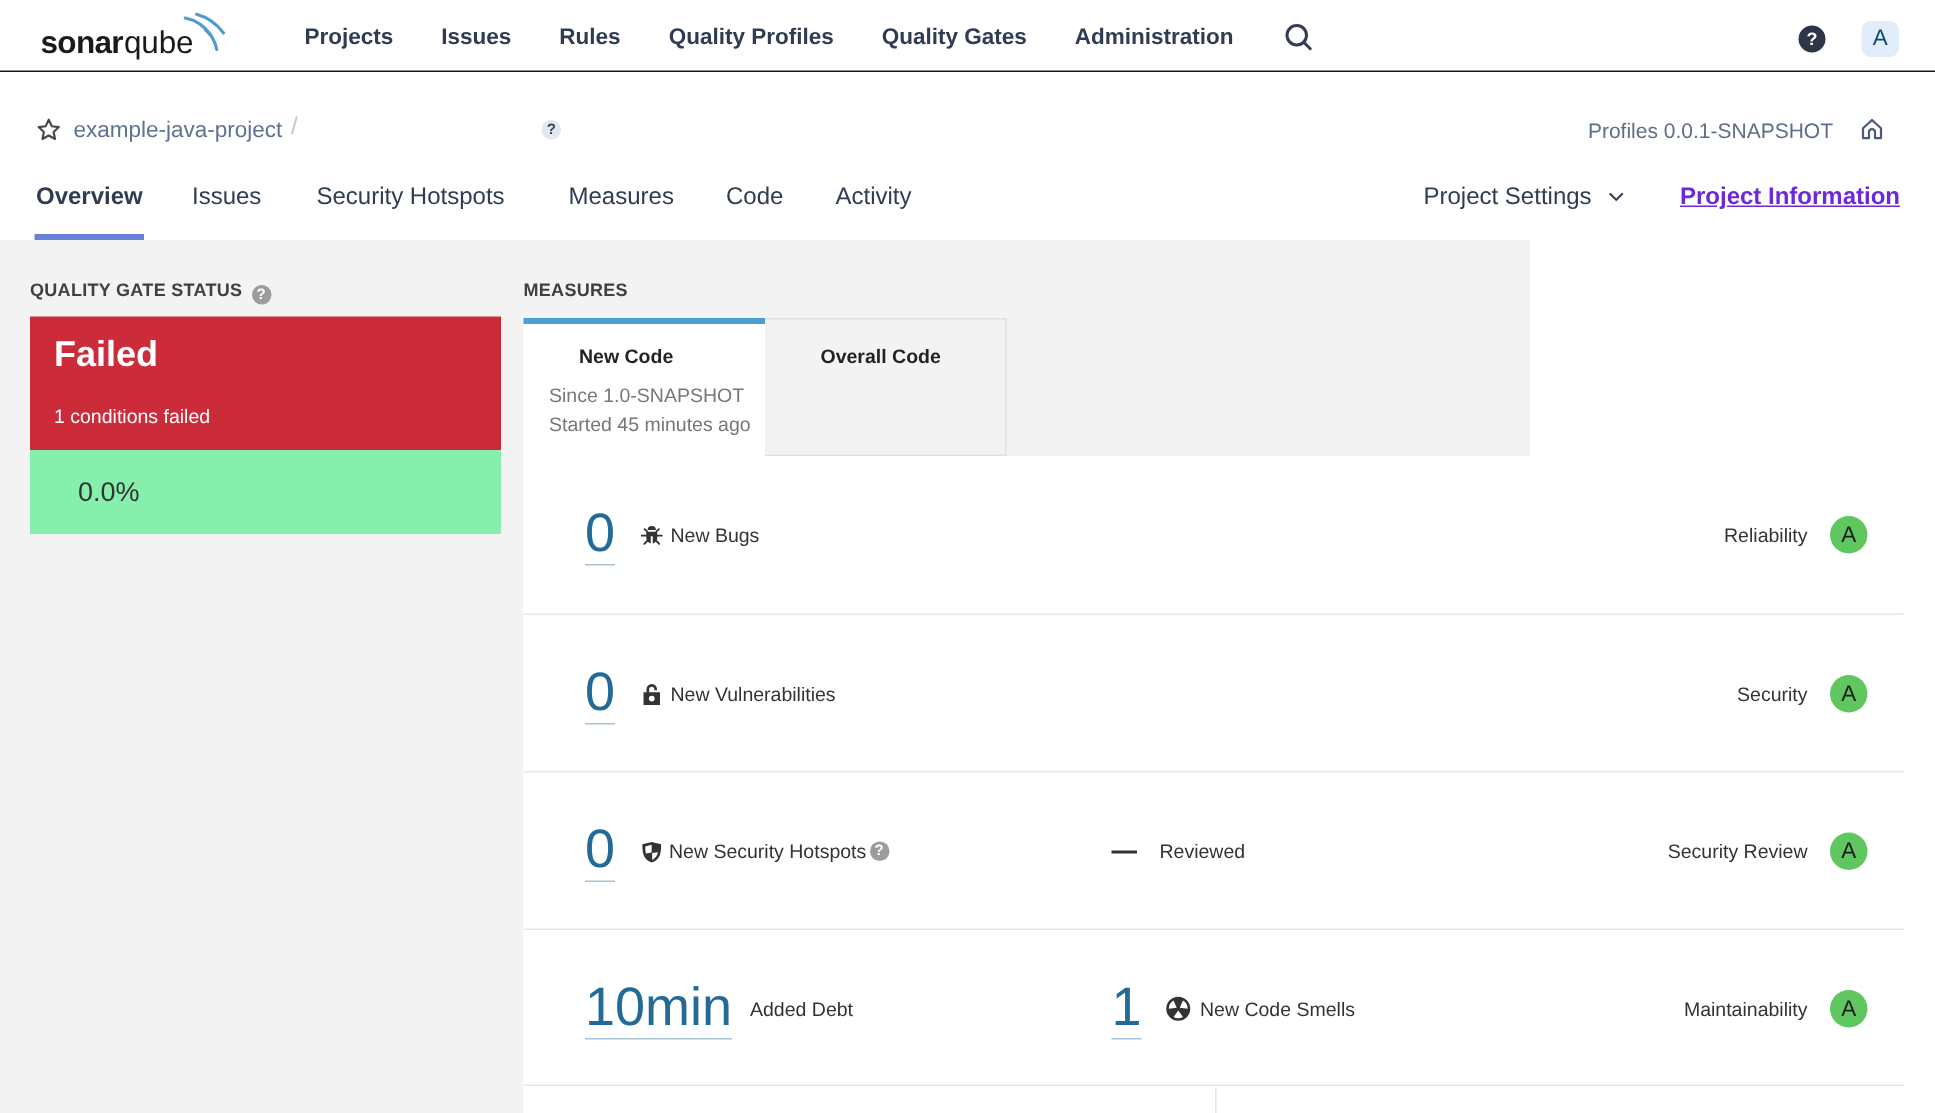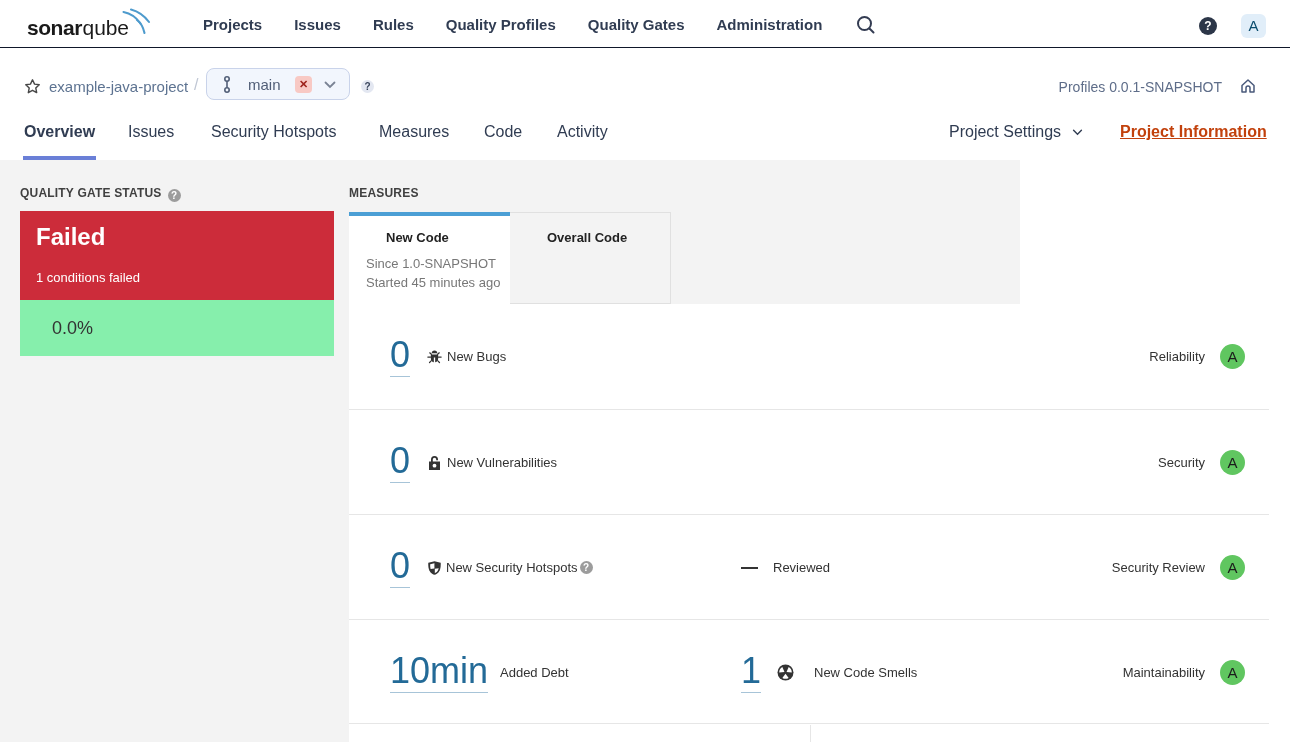--- a/index.html
+++ b/index.html
@@ -28,21 +28,21 @@
 #version { position:absolute; left:0; top:30px; width:1222px; text-align:right; font-size:14px; color:#5e6d89; }
 #homeicon { position:absolute; left:1240px; top:29px; }
 
 
 #tabs { position:absolute; left:0; top:110px; width:1290px; height:50px; background:#fff; }
 .tab { position:absolute; top:13px; font-size:16px; color:#303c52; }
 #tab-ov { left:24px; font-weight:bold; }
 #tab-ov::after { content:""; position:absolute; left:-1px; right:-1px; top:33px; height:4px; background:#6a7fd7; }
 #psett { position:absolute; left:949px; top:13px; font-size:16px; color:#303c52; }
 #psett svg { vertical-align:middle; margin-left:11px; }
-#pinfo { position:absolute; left:1120px; top:13px; font-size:16px; font-weight:bold; color:#c2410c; text-decoration:underline; }
+#pinfo { position:absolute; left:1120px; top:13px; font-size:16px; font-weight:bold; color:#6d28d9; text-decoration:underline; }
 
 
 #content { position:absolute; left:0; top:160px; width:1020px; height:582px; background:#f3f3f3; }
 .sectitle { position:absolute; top:26px; font-size:12px; font-weight:bold; color:#404040; letter-spacing:.2px; }
 .qhelp { display:inline-block; width:13px; height:13px; border-radius:50%; background:#9c9c9c; color:#fff; font-size:10px; font-weight:bold; text-align:center; line-height:13px; vertical-align:-2px; margin-left:6px; letter-spacing:0; }
 
 
 #qgred { position:absolute; left:20px; top:51px; width:314px; height:89px; background:#cc2c3a; color:#ffffff; }
 #qgred .failed { position:absolute; left:16px; top:12px; font-size:24px; font-weight:bold; }
 #qgred .conds { position:absolute; left:16px; top:59px; font-size:13px; }
@@ -103,32 +103,20 @@
   <div id="helpcircle">?</div>
   <div id="avatar">A</div>
 </div>
 
 <div id="crumb">
   <svg id="star" width="17" height="17" viewBox="0 0 24 24" fill="none" stroke="#474747" stroke-width="2" stroke-linejoin="round">
     <path d="M12 2.5l2.9 6.2 6.6.8-4.9 4.6 1.3 6.6-5.9-3.3-5.9 3.3 1.3-6.6L2.5 9.5l6.6-.8z"></path>
   </svg>
   <span id="projlink">example-java-project</span>
   <span id="slash">/</span>
-  <div id="branchpill">
-    <svg id="branchicon" width="12" height="19" viewBox="0 0 12 19" fill="none" stroke="#515e77" stroke-width="1.6">
-      <circle cx="6" cy="4" r="2.2"></circle>
-      <circle cx="6" cy="15" r="2.2"></circle>
-      <line x1="6" y1="6.2" x2="6" y2="12.8"></line>
-    </svg>
-    <span id="branchname">main</span>
-    <div id="redchip">✕</div>
-    <svg id="chev" width="12" height="8" viewBox="0 0 12 8" fill="none" stroke="#7a8394" stroke-width="1.8" stroke-linecap="round">
-        <path d="M1.5 1.5 L6 6 L10.5 1.5"></path>
-      </svg>
-  </div>
   <div id="pillhelp">?</div>
   <div id="version">Profiles 0.0.1-SNAPSHOT</div>
   <svg id="homeicon" width="16" height="16" viewBox="0 0 16 16" fill="none" stroke="#49597b" stroke-width="1.5" stroke-linejoin="round">
     <path d="M2 7.5 L8 2 L14 7.5 V14 H10 V10 a2 2 0 0 0 -4 0 V14 H2 Z"></path>
   </svg>
 </div>
 
 <div id="tabs">
   <span class="tab" id="tab-ov">Overview</span>
   <span class="tab" style="left:128px">Issues</span>
@@ -227,21 +215,21 @@
       <div class="numwrap" style="left:392px">
           <a class="bignum">1</a>
         </div>
       <div class="iconlab" style="left:428px">
         <svg width="17" height="17" viewBox="0 0 17 17">
             <circle cx="8.5" cy="8.5" r="8" fill="#333"></circle>
             <path fill="#fff" d="M8.5 9.7 L11.65 13.96 A6.3 6.3 0 0 1 5.35 13.96 Z"></path>
             <path fill="#fff" d="M7.46 7.9 L2.2 8.5 A6.3 6.3 0 0 1 5.35 3.04 Z"></path>
             <path fill="#fff" d="M9.54 7.9 L11.65 3.04 A6.3 6.3 0 0 1 14.8 8.5 Z"></path>
           </svg>
-        <span style="margin-left:20px">New Code Smells</span>
+        <span style="margin-left:6px">New Code Smells</span>
       </div>
       <div class="ratewrap">Maintainability<span class="rating">A</span></div>
     </div>
     <div class="mrow" id="mrow5">
         <div class="vdiv"></div>
       </div>
   </div>
 </div>
 
 </body></html>

